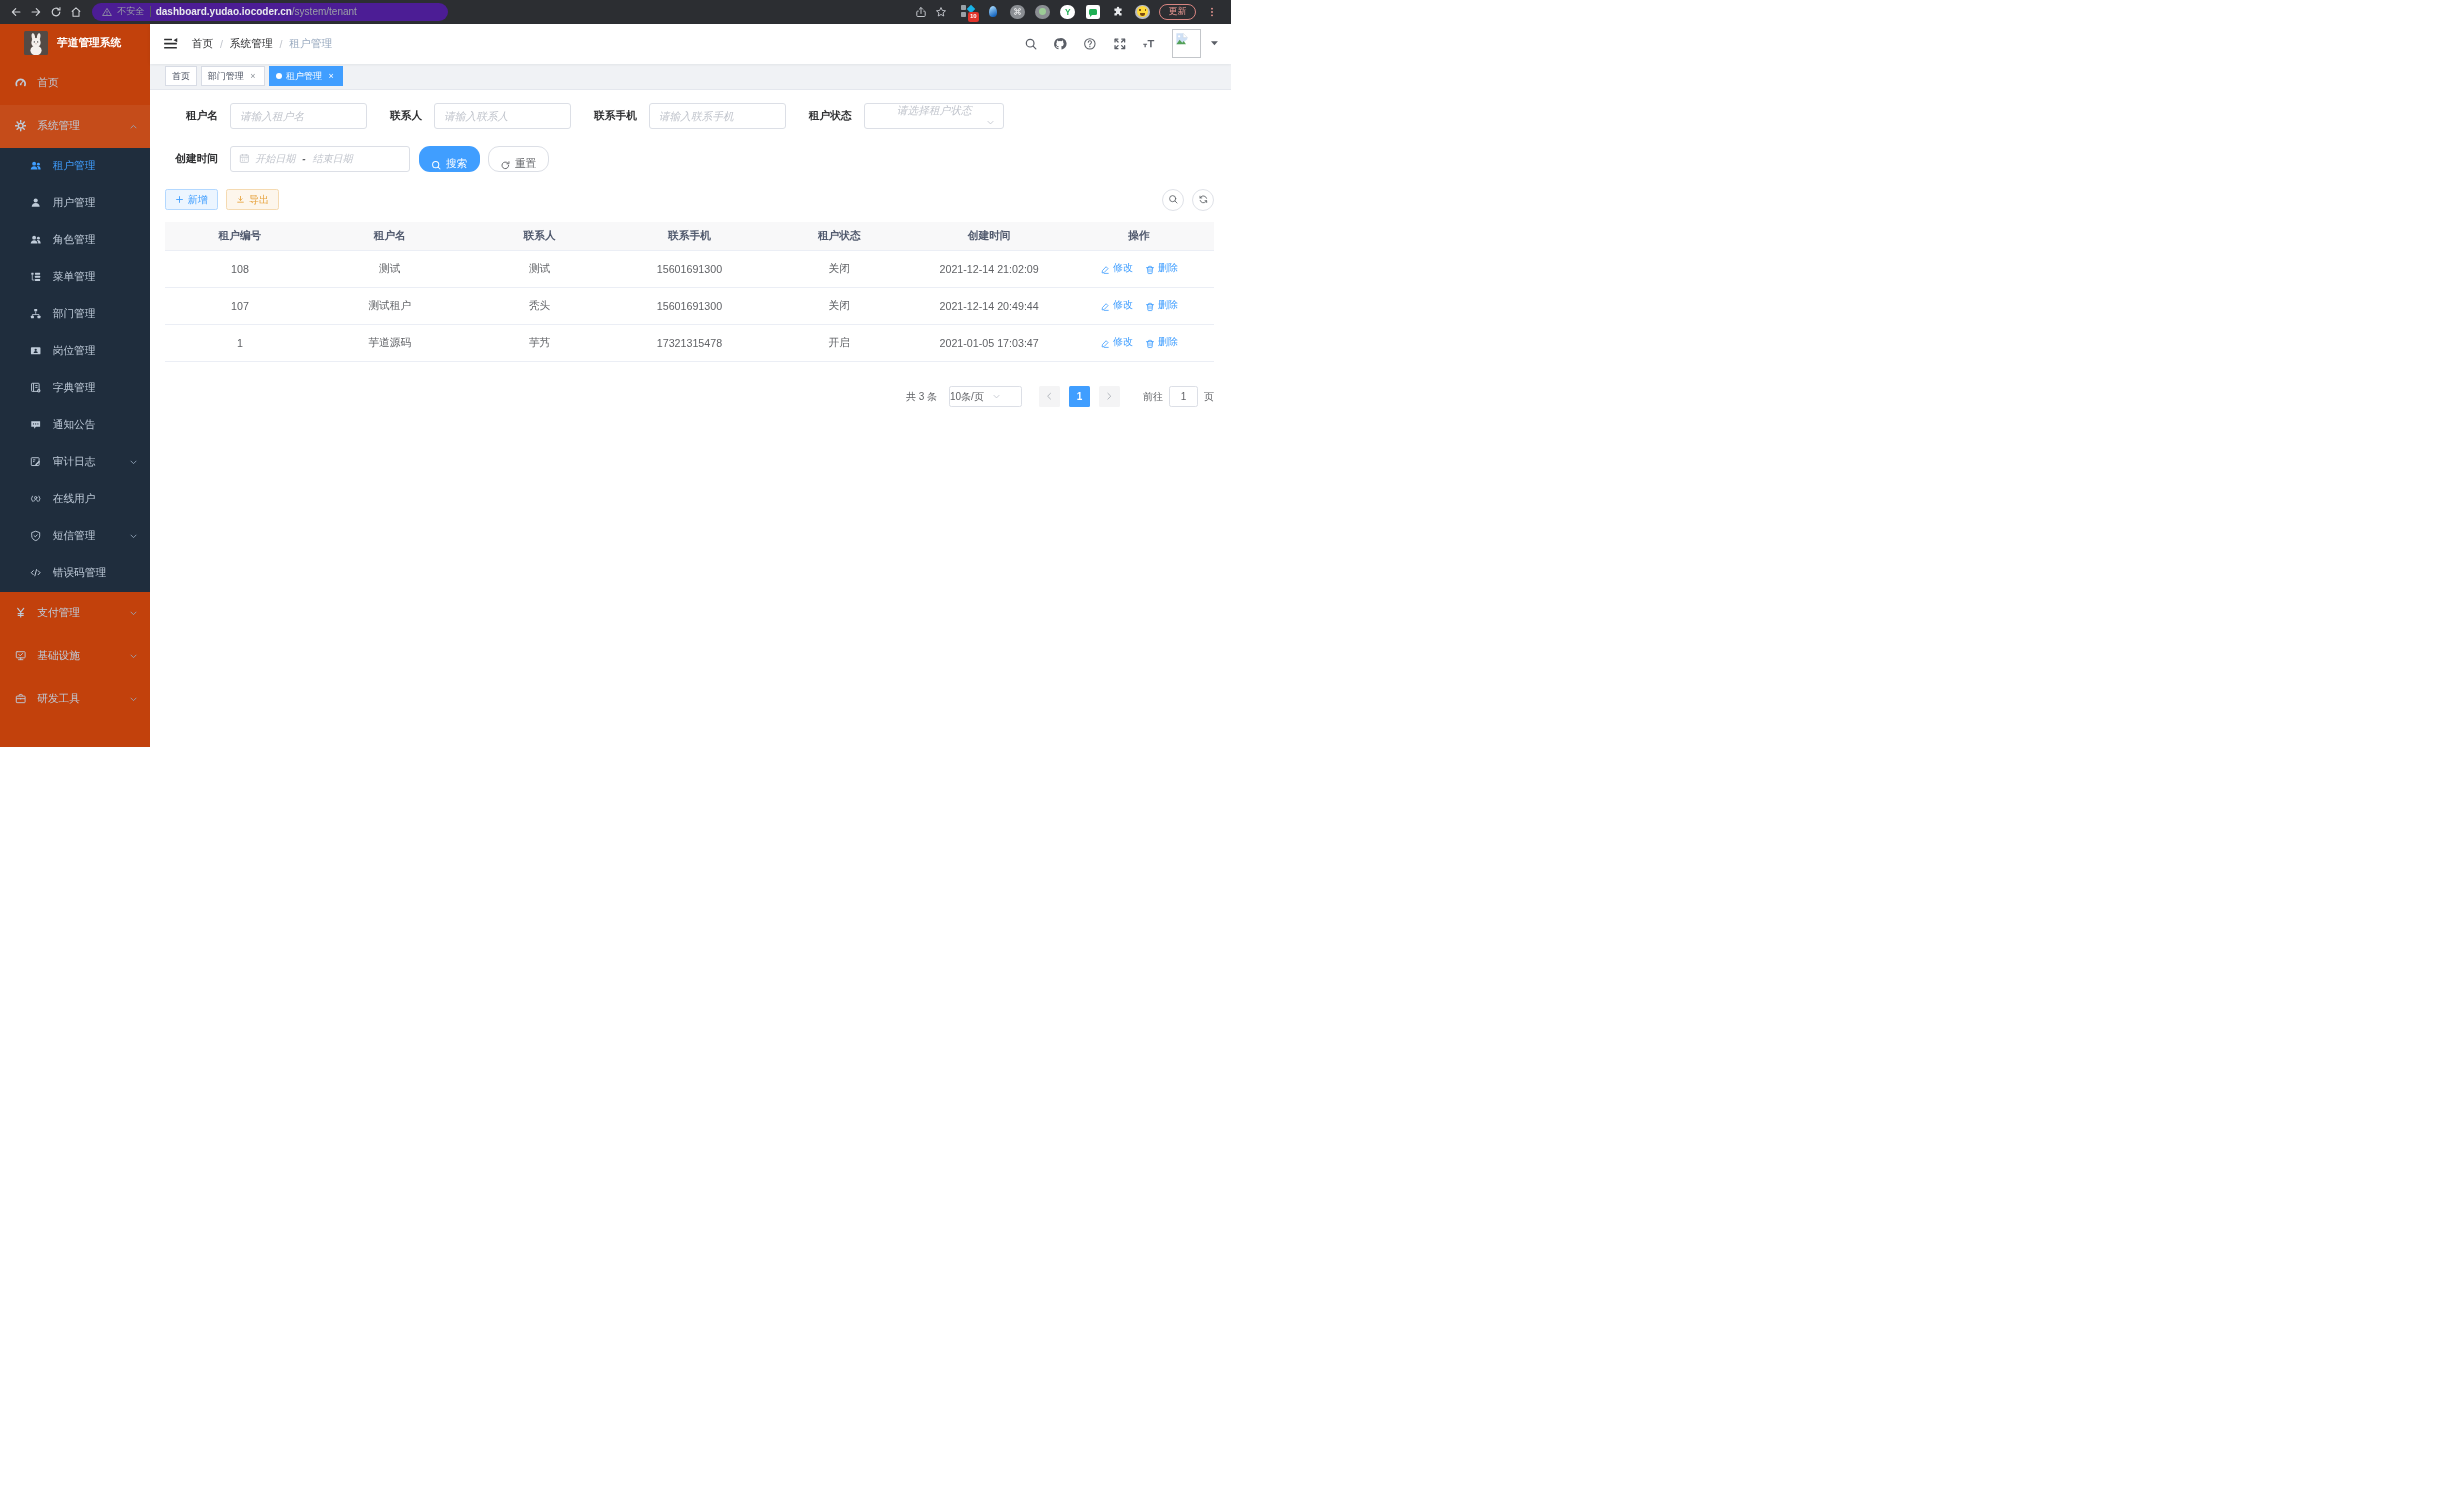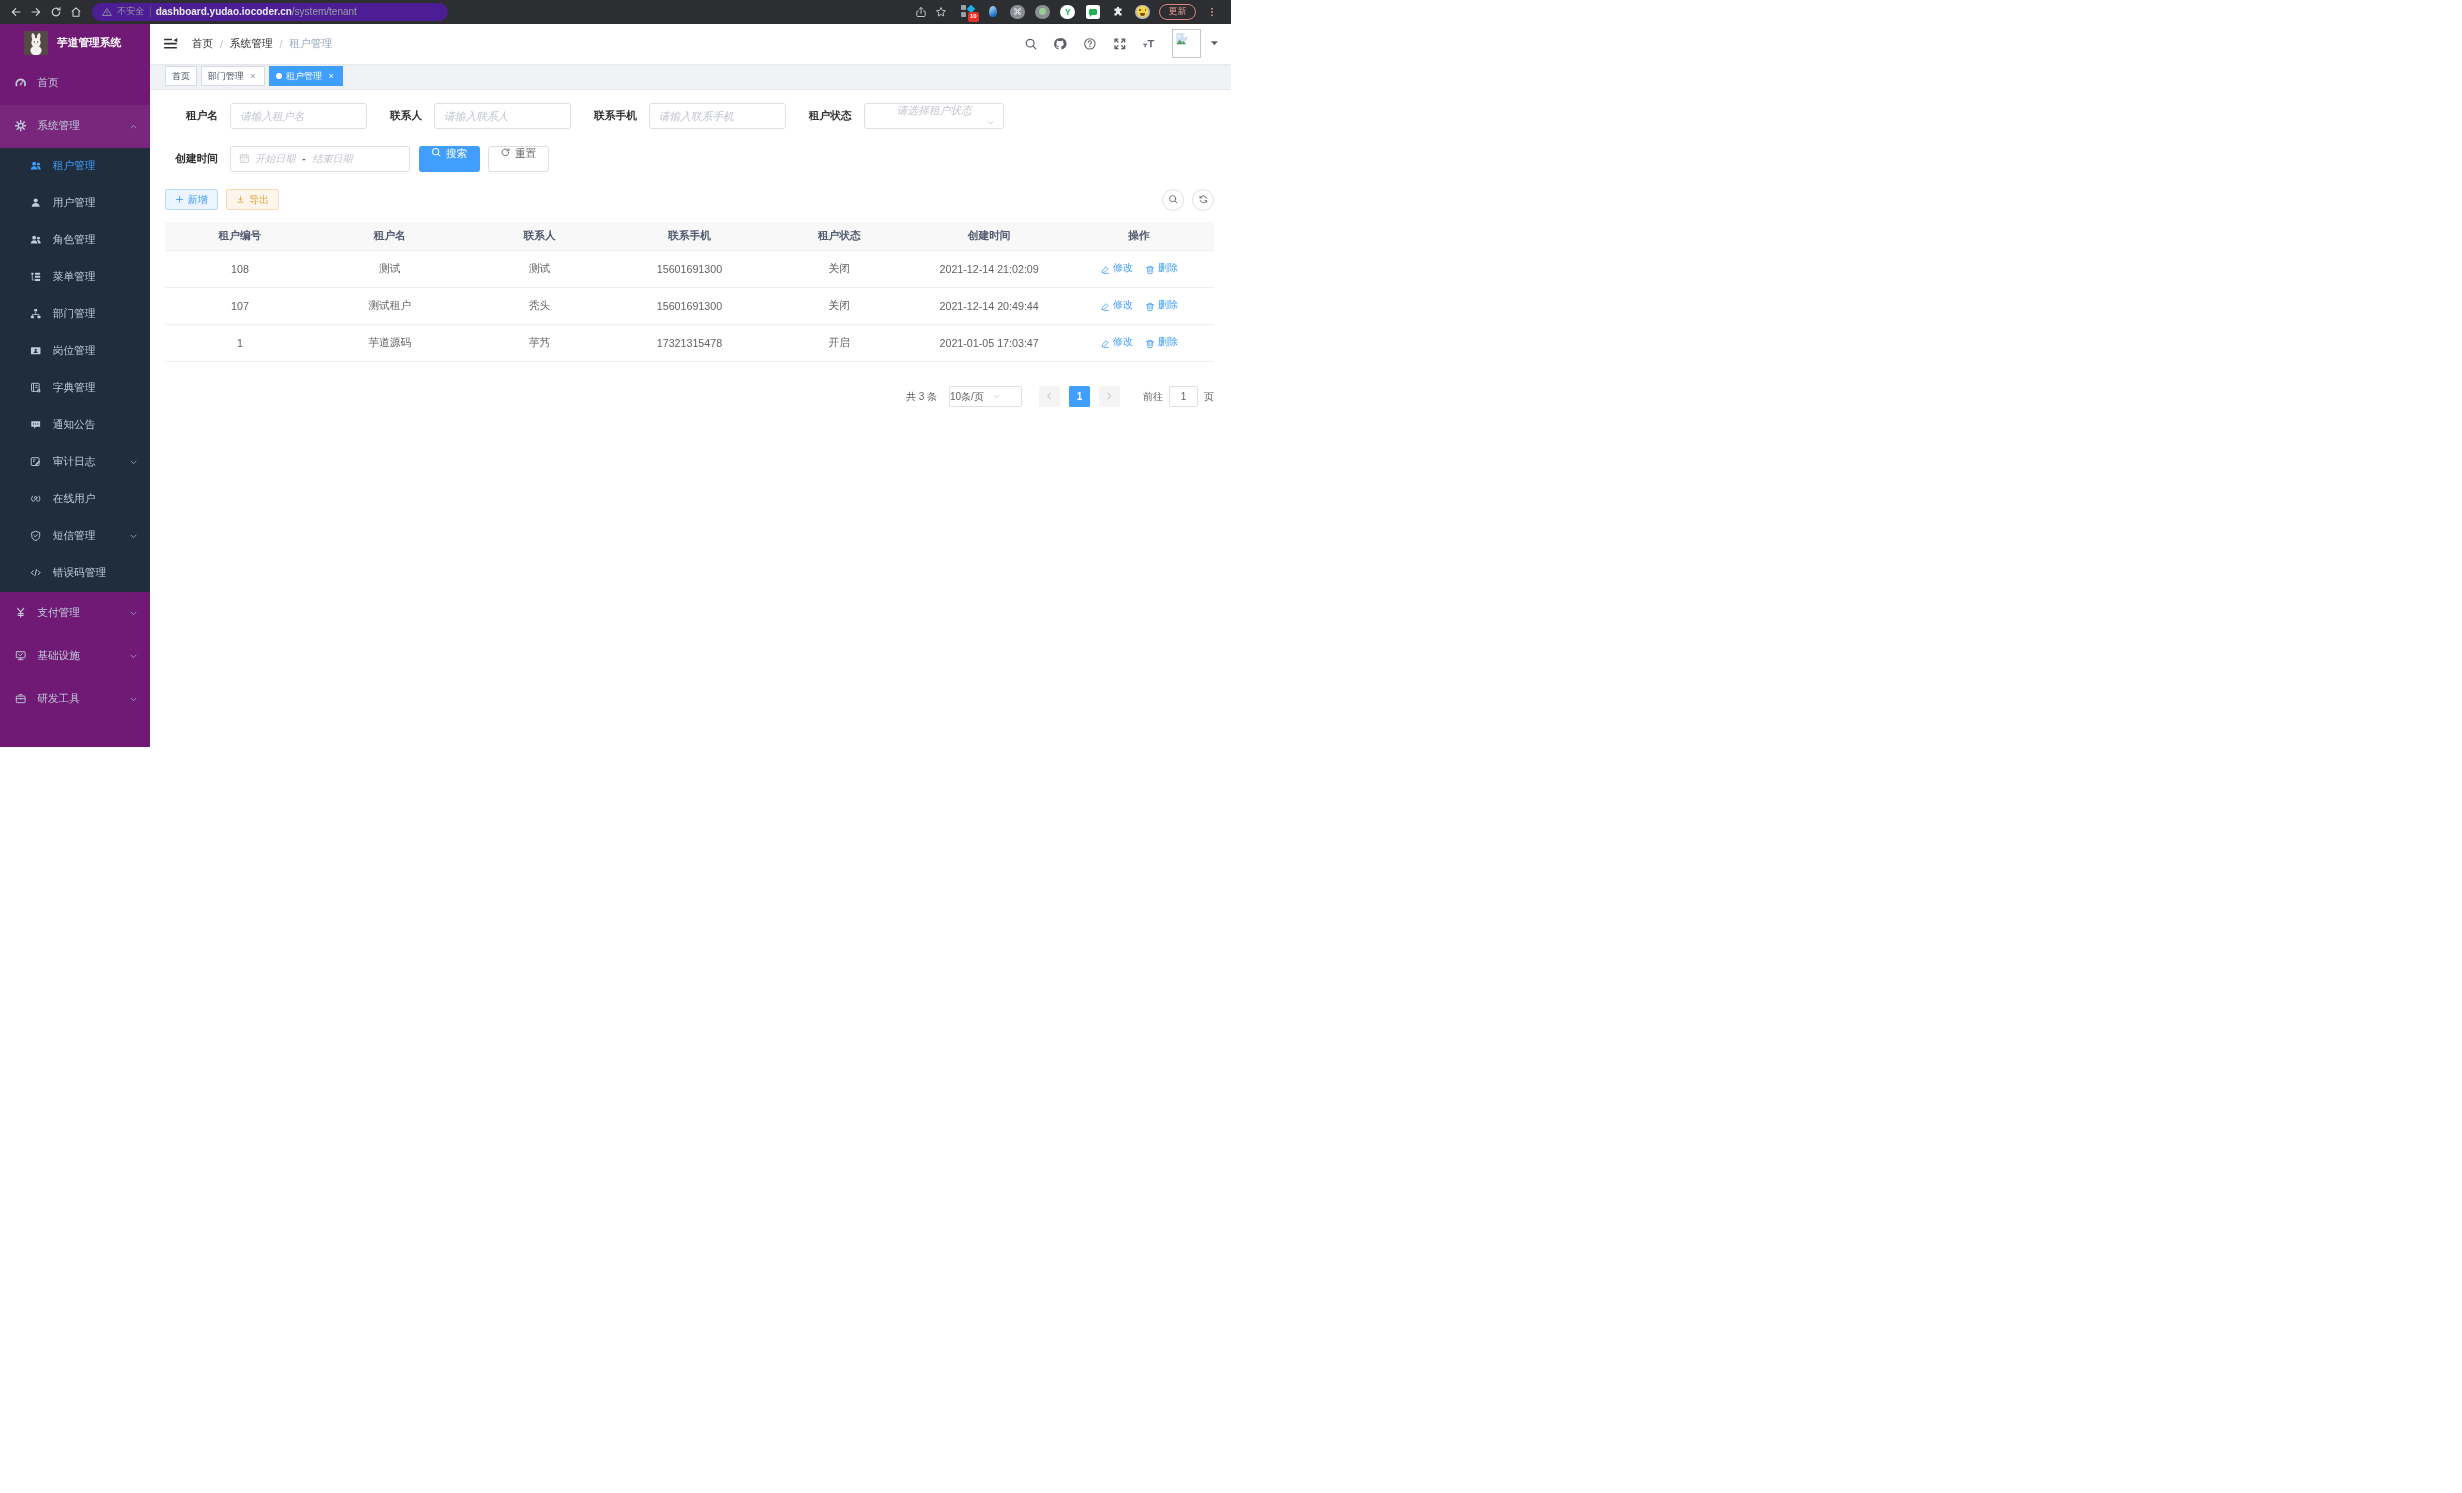--- a/index.html
+++ b/index.html
@@ -37,21 +37,21 @@
   .emoji-wrap { width:14.5px; height:14.5px; border-radius:50%; background:#b9bcc1; display:flex; align-items:center; justify-content:center; }
   .emoji-face { width:11.4px; height:11.4px; border-radius:50%; background:#ffd93b; position:relative; }
   .emoji-face:before, .emoji-face:after { content:""; position:absolute; width:1.5px; height:2.3px; background:#5f3b0a; border-radius:50%; top:3px; }
   .emoji-face:before { left:2.3px; } .emoji-face:after { right:2.3px; }
   .emoji-mouth { position:absolute; left:3px; bottom:1.5px; width:5.3px; height:3px; background:#7a4a12; border-radius:0 0 4.6px 4.6px; }
   .update-pill { height:16px; border:0.8px solid #d98581; border-radius:8.4px; color:#ee9a94; font-size:9px; display:flex; align-items:center; padding:0 8.4px; cursor:pointer; white-space:nowrap; }
   .kebab { color:#ee9a94; margin:0 3px 0 6px; }
 
   
   .app { display:flex; height:723px; }
-  .sidebar { width:150px; background:#701a75; flex:0 0 auto; overflow:hidden; }
+  .sidebar { width:150px; background:#c2410c; flex:0 0 auto; overflow:hidden; }
   .logo-row { height:38px; display:flex; align-items:center; padding-left:24px; gap:9px; }
   .logo-img { width:24px; height:24px; border-radius:1.5px; overflow:hidden; flex:0 0 auto; }
   .logo-img svg { width:24px; height:24px; display:block; }
   .logo-title { color:#fff; font-weight:700; font-size:10.7px; white-space:nowrap; }
   .menu-item { display:flex; align-items:center; color:#bfcbd9; font-size:10.7px; cursor:pointer; }
   .menu-item.main { height:43px; padding:0 12px 0 14.5px; }
   .menu-item.main.open { background:rgba(255,255,255,.06); }
   .menu-item.sub { height:37px; padding:0 12px 0 30px; background:#1f2d3d; }
   .menu-item.sub.active { color:#409eff; }
   .mi-icon { width:12px; height:12px; display:flex; align-items:center; justify-content:center; flex:0 0 auto; }
@@ -93,21 +93,21 @@
   .f-gap { margin-left:12px;font-style:italic; }
   .txt-input { height:26px; border:0.8px solid #dcdfe6; border-radius:3px; font-size:10.7px; padding:0 9px; color:#606266; outline:none; font-family:inherit; }
   .txt-input::placeholder { color:#c0c4cc; }
   .w180 { width:137px; } 
   .sel-box { width:140px; height:26px; border:0.8px solid #dcdfe6; border-radius:3px; display:flex; align-items:center; padding:0 7.6px 0 9px; font-size:10.7px; color:#c0c4cc; cursor:pointer;flex-direction:column; }
   .sel-caret { margin-left:auto; color:#c0c4cc; display:flex; } .sel-caret svg { width:9px; height:9px; }
   .group { display:flex; align-items:center; margin-right:23px; }
   .date-range { width:180px; height:26px; border:0.8px solid #dcdfe6; border-radius:3px; display:flex; align-items:center; padding:0 7.6px; font-size:10px; cursor:pointer; }
   .date-range .cal { color:#c0c4cc; display:flex; margin-right:6px; } .date-range .cal svg { width:10.7px; height:10.7px; }
   .ph { color:#c0c4cc; } .date-sep { color:#606266; margin:0 6.9px; font-weight:700; }
-  .btn { height:26px; border-radius:3px; font-size:10.7px; display:inline-flex; align-items:flex-start; gap:3.8px; padding:0 11.4px; cursor:pointer; border:0.8px solid transparent; font-family:inherit; }
+  .btn { height:26px; border-radius:11px; font-size:10.7px; display:inline-flex; align-items:flex-end; gap:3.8px; padding:0 11.4px; cursor:pointer; border:0.8px solid transparent; font-family:inherit; }
   .btn svg { width:10.7px; height:10.7px; }
   .btn-primary { background:#409eff; color:#fff; margin-left:9px; }
   .btn-plain { background:#fff; border-color:#dcdfe6; color:#606266; margin-left:8.4px; }
   .toolbar { display:flex; align-items:center; margin-bottom:11.4px; }
   .btn-sm { height:21px; border-radius:2.3px; font-size:10px; display:inline-flex; align-items:center; gap:3.8px; padding:0 9px; cursor:pointer; }
   .btn-sm svg { width:9px; height:9px; }
   .btn-add { background:#ecf5ff; border:0.8px solid #b3d8ff; color:#409eff; }
   .btn-export { background:#fdf6ec; border:0.8px solid #f5dab1; color:#e6a23c; margin-left:8.4px; }
   .toolbar-right { margin-left:auto; display:flex; gap:7.6px; }
   .circ-btn { width:22px; height:22px; border-radius:50%; border:0.8px solid #dfe2e8; background:#fff; display:flex; align-items:center; justify-content:center; color:#5f6368; cursor:pointer; }

